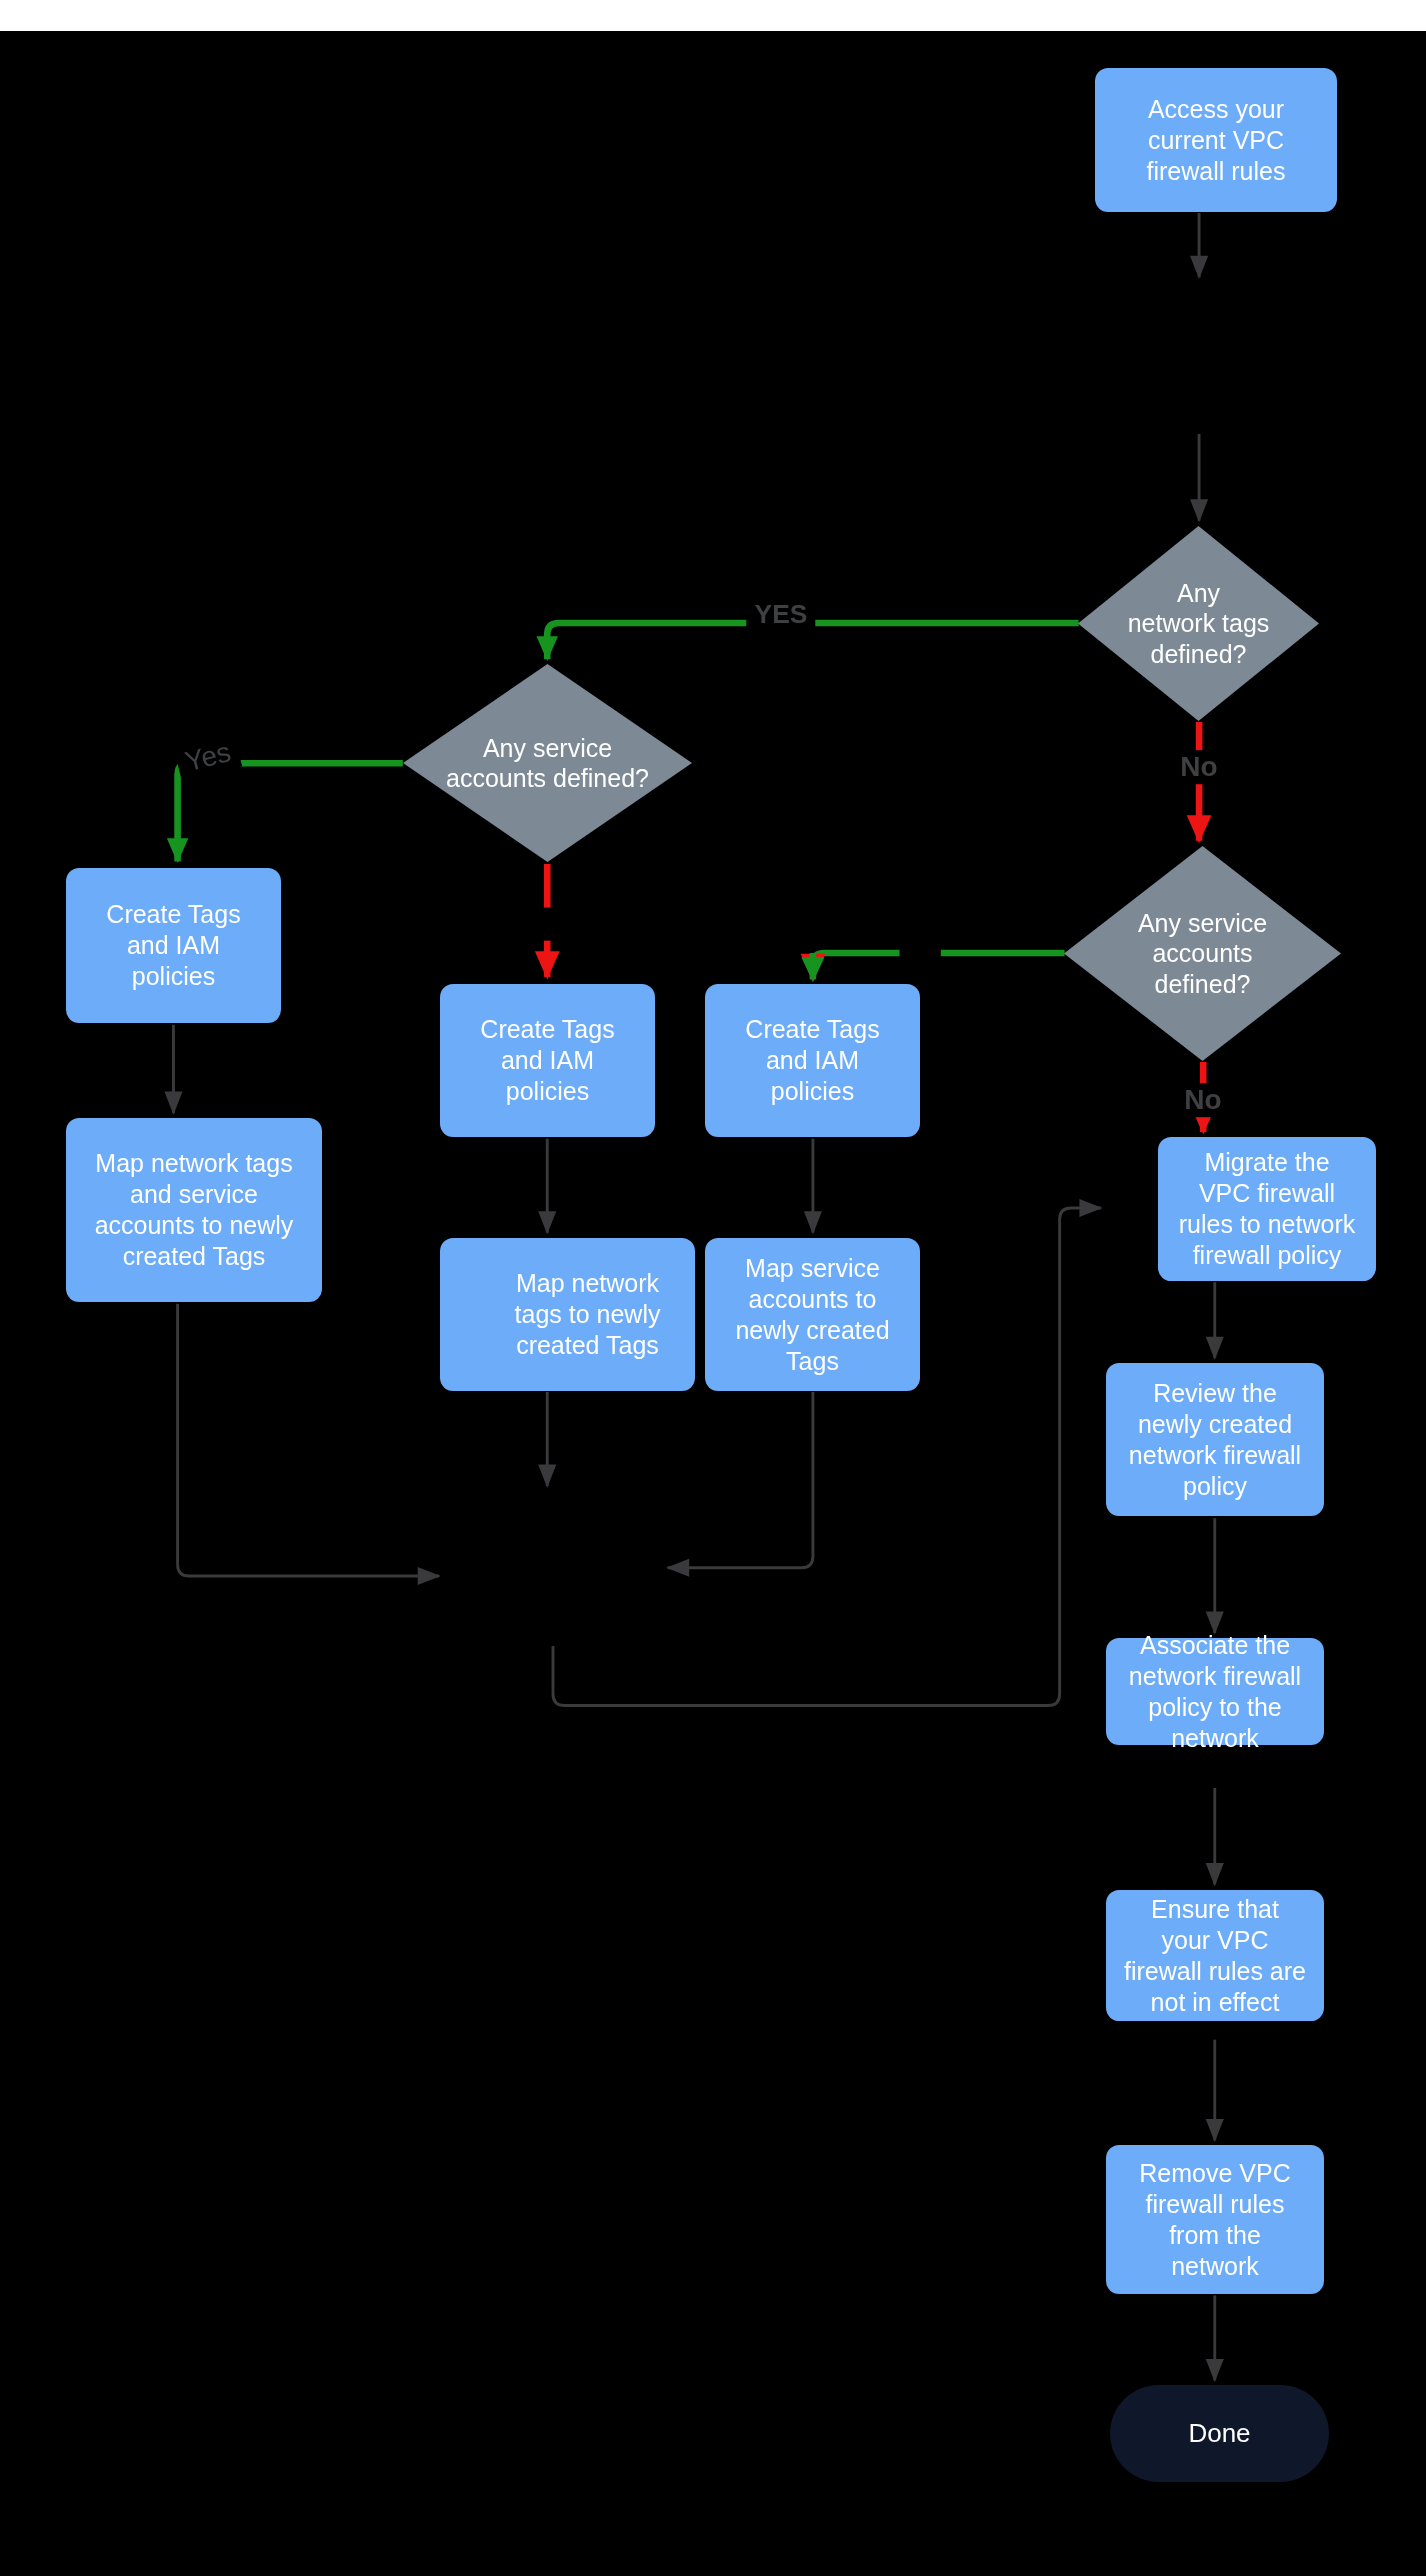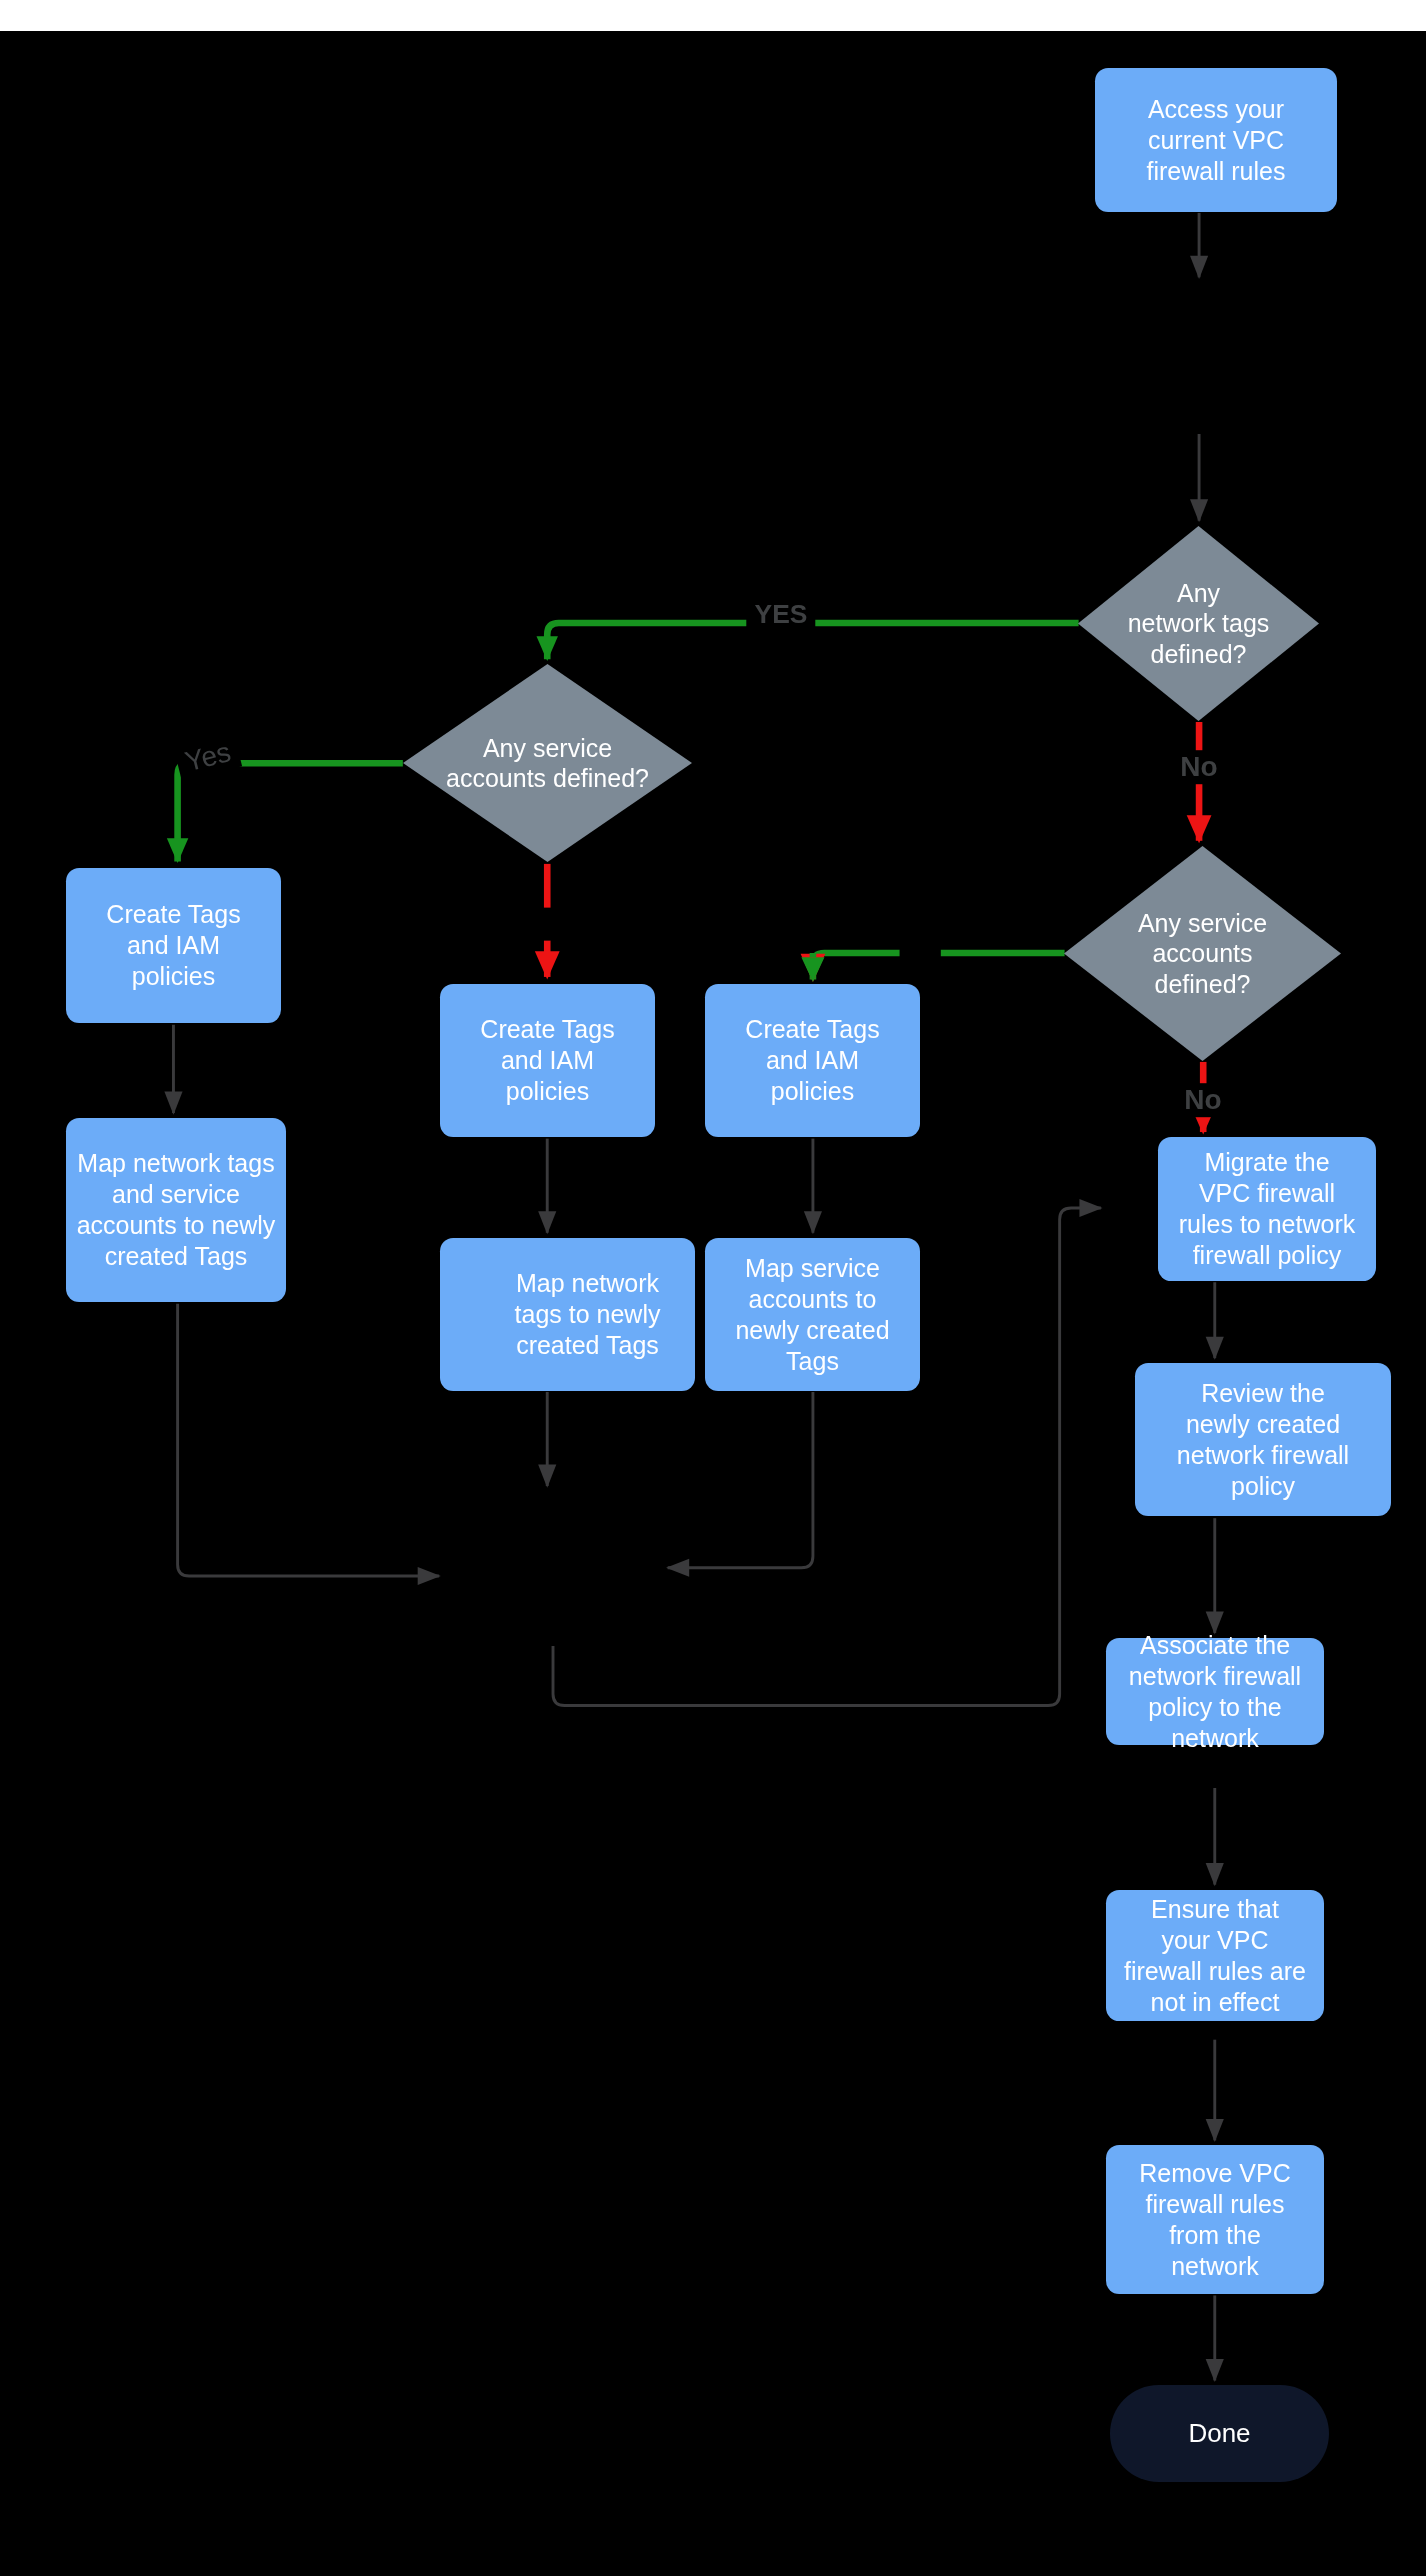--- a/index.html
+++ b/index.html
@@ -118,21 +118,21 @@
 accounts defined?</div>
 
   <div class="diamond" style="left:1064px;top:846px;width:277px;height:215px;">Any service
 accounts
 defined?</div>
 
   <div class="node" style="left:66px;top:868px;width:215px;height:155px;">Create Tags
 and IAM
 policies</div>
 
-  <div class="node" style="left:66px;top:1118px;width:220px;height:184px;">Map network tags
+  <div class="node" style="left:66px;top:1118px;width:256px;height:184px;">Map network tags
 and service
 accounts to newly
 created Tags</div>
 
   <div class="node" style="left:440px;top:984px;width:215px;height:153px;">Create Tags
 and IAM
 policies</div>
 
   <div class="node" style="left:705px;top:984px;width:215px;height:153px;">Create Tags
 and IAM
@@ -146,21 +146,21 @@
 accounts  to
 newly created
 Tags</div>
 
 
   <div class="node" style="left:1158px;top:1137px;width:218px;height:144px;">Migrate the
 VPC firewall
 rules to network
 firewall policy</div>
 
-  <div class="node" style="left:1106px;top:1363px;width:256px;height:153px;margin-left:29px;">Review the
+  <div class="node" style="left:1106px;top:1363px;width:218px;height:153px;">Review the
 newly created
 network firewall
 policy</div>
 
   <div class="node" style="left:1106px;top:1638px;width:218px;height:107px;">Associate the
 network firewall
 policy to the
 network</div>
 
   <div class="node" style="left:1106px;top:1890px;width:218px;height:131px;">Ensure that

